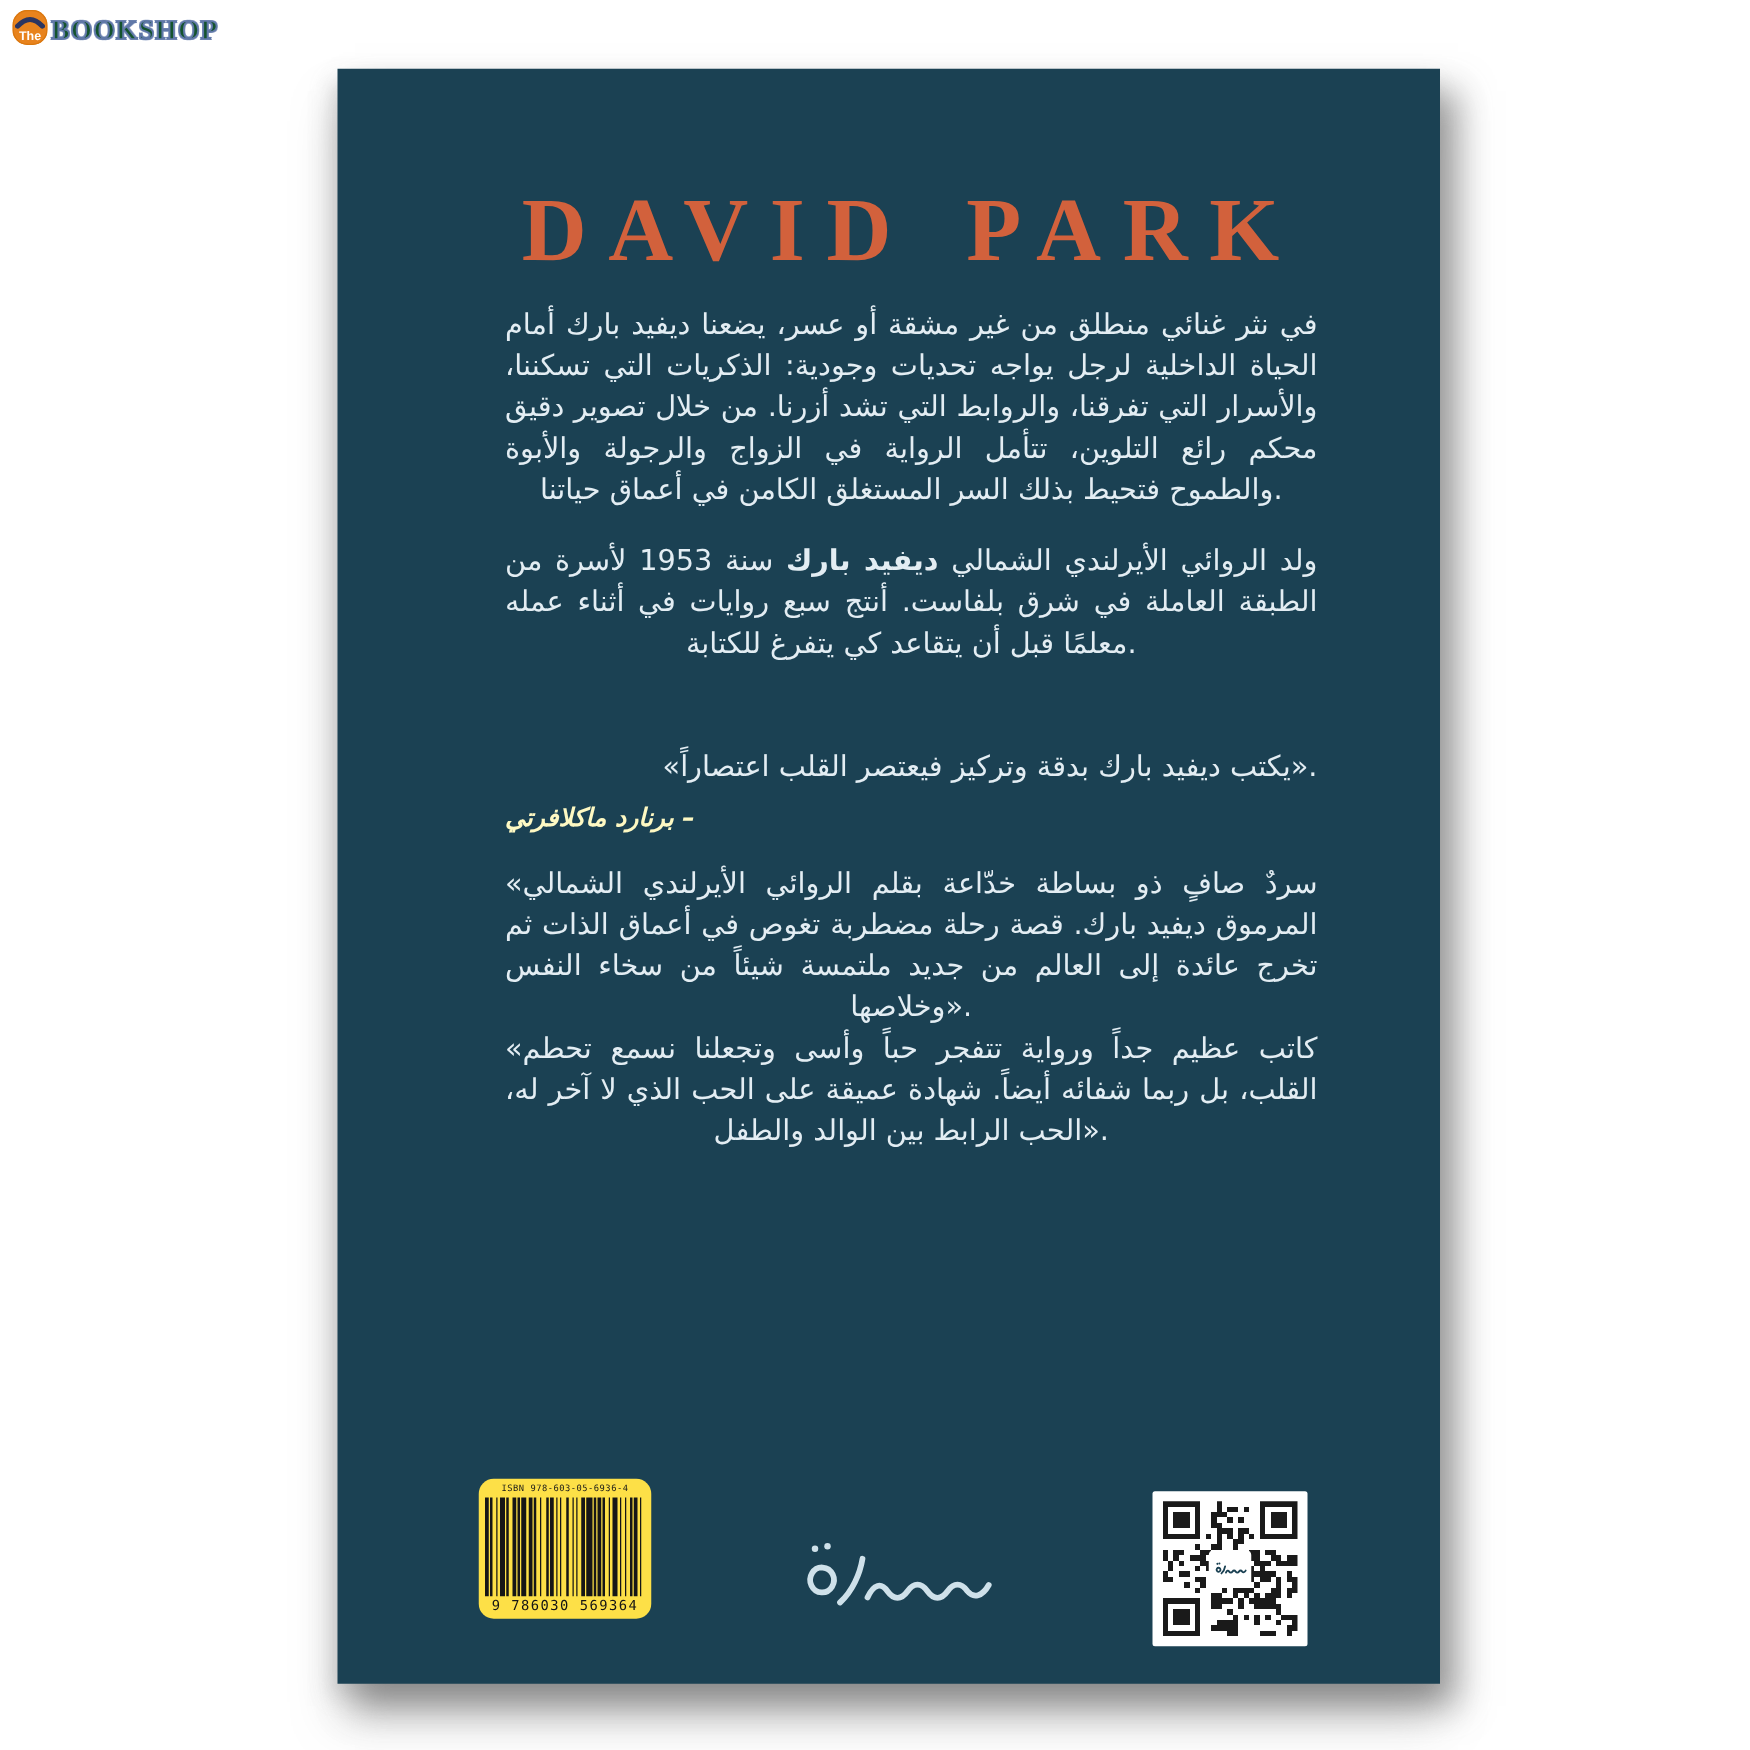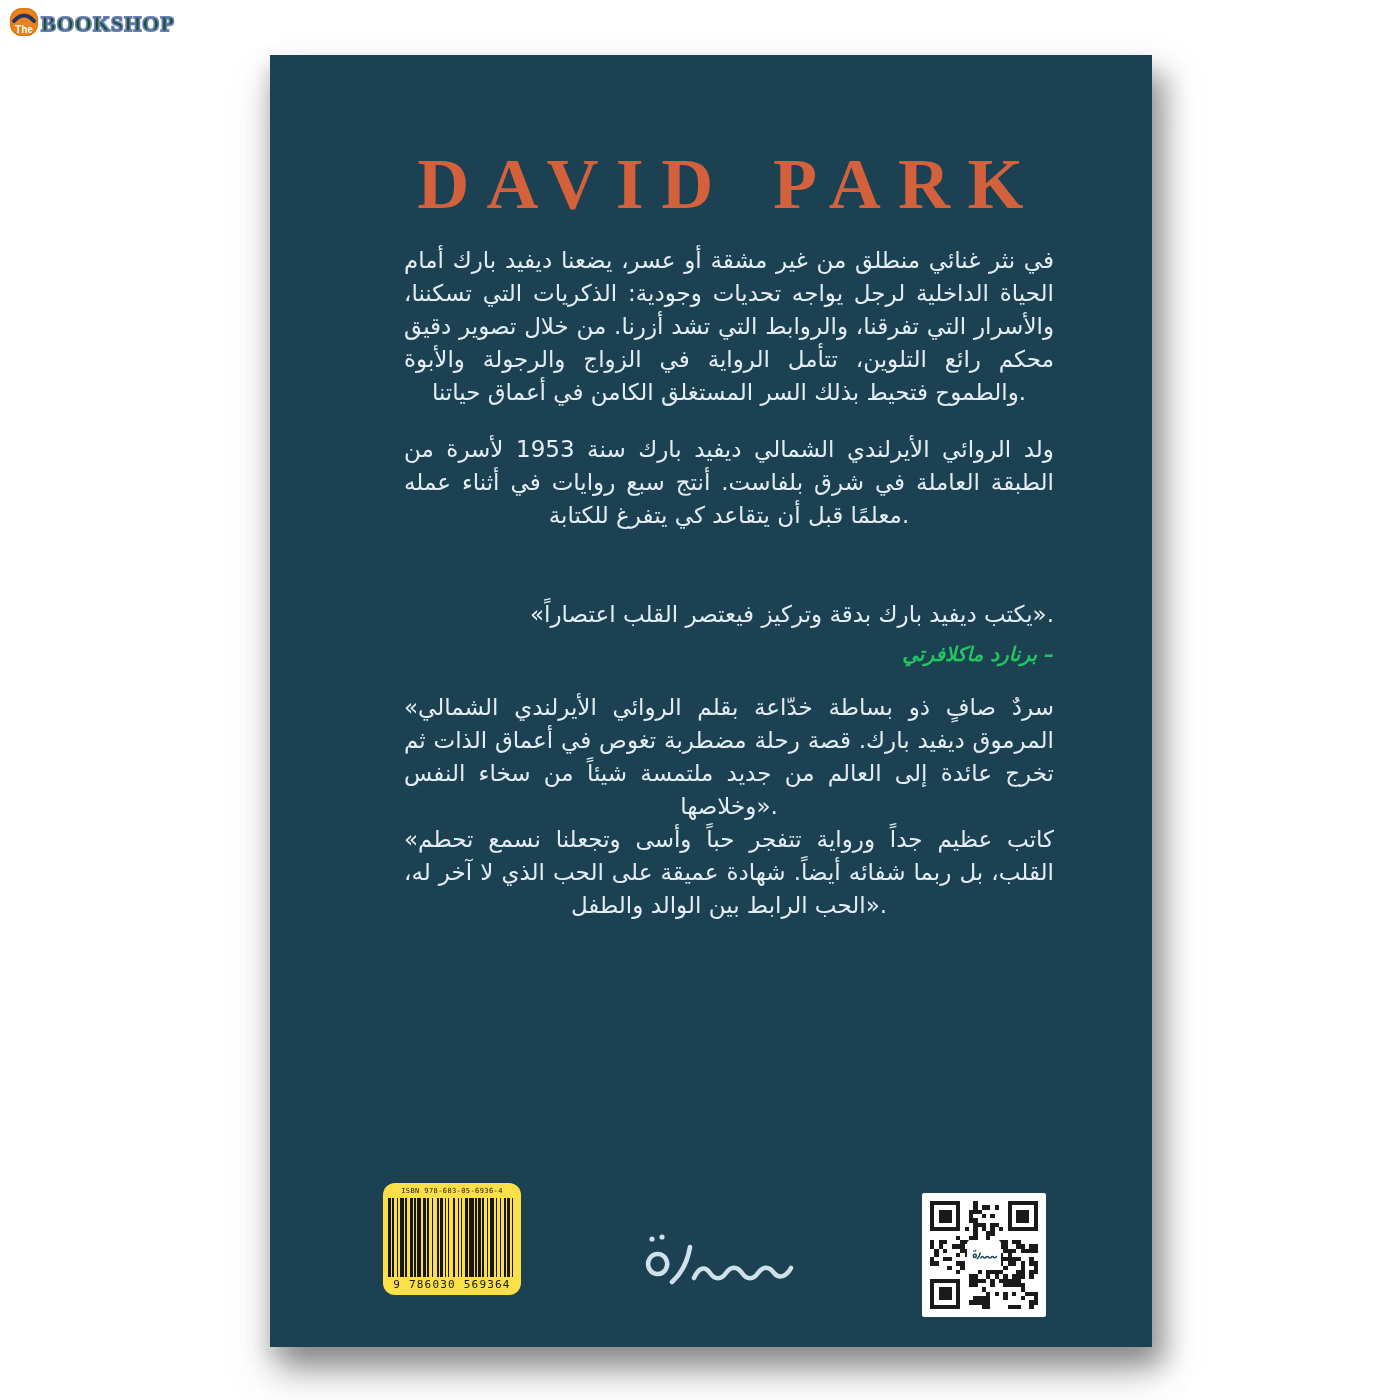--- a/index.html
+++ b/index.html
@@ -30,30 +30,30 @@
     font:700 72px/1 "Liberation Serif",serif;letter-spacing:.24em;word-spacing:.10em;
     color:#d2613c;
   }
   .para{
     margin:0;color:#e3edf3;
     font:400 23px/33px "DejaVu Sans",sans-serif;
     text-align:justify;text-align-last:center;
   }
   .synopsis{margin-top:24px;}
   .bio{margin-top:24px;}
-  .bio b{font-weight:400;}
+  .bio b{font-weight:700;}
   .quote-block{margin-top:0;}
   .qb1{margin-top:66px;}
   .qb2{margin-top:22px;}
   .qb3{}
   .quote.single{text-align:center;text-align-last:right;}
   .attr{
-    margin:8px 0 0;color:#22c55e;
+    margin:8px 0 0;color:#fef9c3;
     font:700 20px/30px "DejaVu Sans",sans-serif;font-style:italic;
-    text-align:right;
+    text-align:left;
   }
   
   .barcode{
     position:absolute;left:113px;top:1128px;width:138px;height:112px;background:#fde047;border-radius:12px;
     display:flex;flex-direction:column;align-items:stretch;padding:4px 5px 3px;box-sizing:border-box;
   }
   .isbn{font:400 7px/9px "DejaVu Sans Mono",monospace;letter-spacing:.4px;color:#181818;text-align:center;white-space:nowrap;overflow:hidden;}
   .bars{flex:1;display:flex;align-items:stretch;margin-top:2px;}
   .bars span{display:block;}
   .digits{font:400 11px/14px "DejaVu Sans Mono",monospace;letter-spacing:1.2px;color:#141414;text-align:center;margin-top:1px;white-space:nowrap;}

